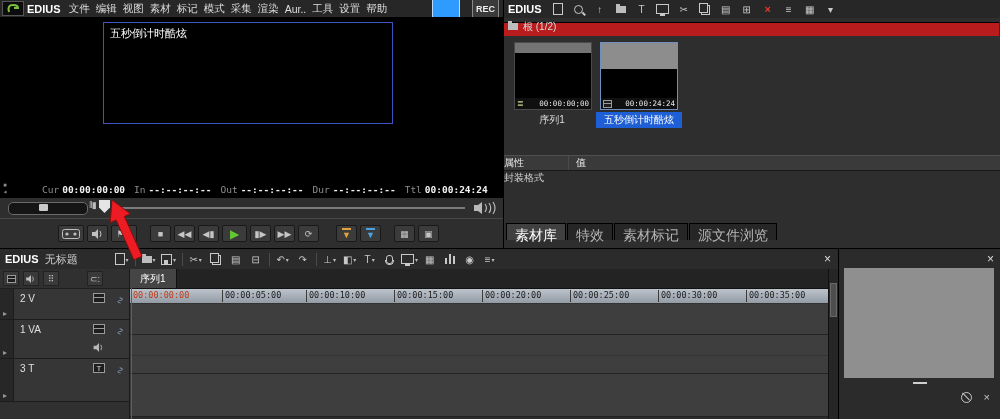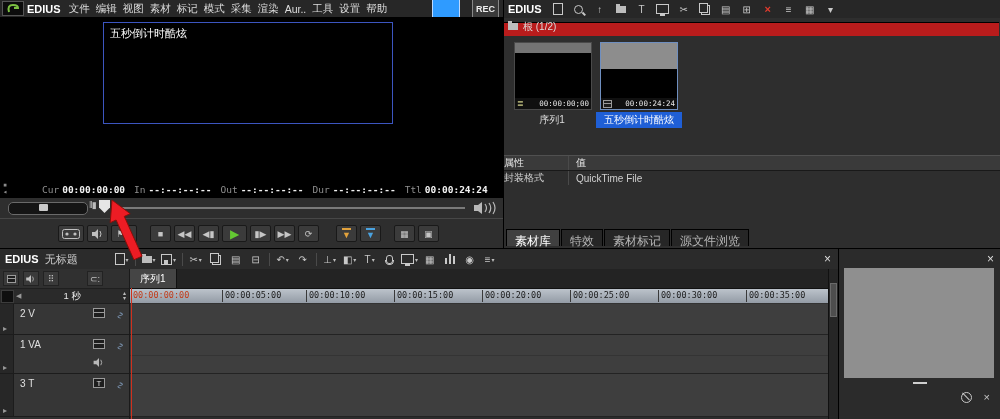--- a/index.html
+++ b/index.html
@@ -64,21 +64,21 @@
   .ch-icon::after{content:"";position:absolute;left:0;right:0;top:3px;height:1px;background:#9a9a9a}
   .ch-icon.small{width:9px;height:8px}
   .ch-icon.small::after{top:2px}
   .clip-name{margin-top:2px;text-align:center;font-size:10px;color:#ddd;padding:1px 2px;white-space:nowrap}
   .clip-name.selected{background:#1f5fd6;color:#fff}
   .props{position:absolute;left:0;top:155px;width:496px;font-size:10px}
   .prow{display:flex;height:14px;align-items:center;color:#d0d0d0}
   .prow .pa{width:64px;}
   .prow .pv{flex:1;border-left:1px solid #4a4a4a;padding-left:7px;height:100%;display:flex;align-items:center}
   .phead{background:#3a3a3a;border-top:1px solid #505050;border-bottom:1px solid #191919;color:#e8e8e8}
-  .bin-tabs{position:absolute;left:2px;bottom:2px;height:17px;display:flex;font-size:12px}
+  .bin-tabs{position:absolute;left:2px;bottom:8px;height:17px;display:flex;font-size:14px}
   .btab{padding:2px 8px 0;background:#262626;border:1px solid #000;border-bottom:none;color:#b5b5b5;margin-right:1px;display:flex;align-items:flex-start;padding-top:3px}
   .btab.active{background:#404040;color:#fff}
 
   
   #tl{left:0;top:248px;width:838px;height:171px;border-top:1px solid #000}
   .tl-titlebar{height:20px;background:#2b2b2b;display:flex;align-items:center;padding-left:5px;font-size:11px;white-space:nowrap}
   .tl-brand{font-weight:bold;color:#fff;margin-right:6px}
   .tl-title{color:#ccc;margin-right:34px}
   .ticon{min-width:20px;height:15px;display:flex;align-items:center;justify-content:center;color:#c8c8c8;font-size:10px}
   .vsep{width:1px;height:13px;background:#4a4a4a;margin:0 3px}
@@ -289,21 +289,20 @@
       <div class="clip-name selected">五秒倒计时酷炫</div>
     </div>
 
     <div class="props">
       <div class="prow phead">
         <span class="pa">属性</span>
         <span class="pv">值</span>
       </div>
       <div class="prow">
         <span class="pa">封装格式</span>
-        <span class="pv">QuickTime File</span>
       </div>
     </div>
 
     <div class="bin-tabs">
       <span class="btab active">素材库</span>
       <span class="btab">特效</span>
       <span class="btab">素材标记</span>
       <span class="btab">源文件浏览</span>
     </div>
   </div>
@@ -365,29 +364,20 @@
             <span class="ch-icon small"></span>
           </span>
         <span class="hicon">
           <svg width="10" height="8" viewBox="0 0 12 10">
               <polygon points="0,3 3,3 6,0 6,10 3,7 0,7" fill="#c0c0c0"></polygon>
               <path d="M8 2 Q10 5 8 8" stroke="#c0c0c0" fill="none" stroke-width="1"></path>
             </svg>
         </span>
         <span class="hicon">⠿</span>
         <span class="hicon" style="margin-left:24px">⊂:</span>
-      </div>
-      <div class="hdr-ruler">
-        <span class="hr-box"></span>
-        <span style="color:#999;font-size:7px;margin-left:2px">◀</span>
-        <span class="hr-label">1 秒</span>
-        <span class="hr-spin">
-            <span>▴</span>
-            <span>▾</span>
-          </span>
       </div>
       <div class="trk v">
         <div class="exp">
             <span>▸</span>
           </div>
         <span class="tlabel">2 V</span>
         <span class="ticons">
             <span class="ch-icon"></span>
           </span>
         <span class="sync">∿</span>

